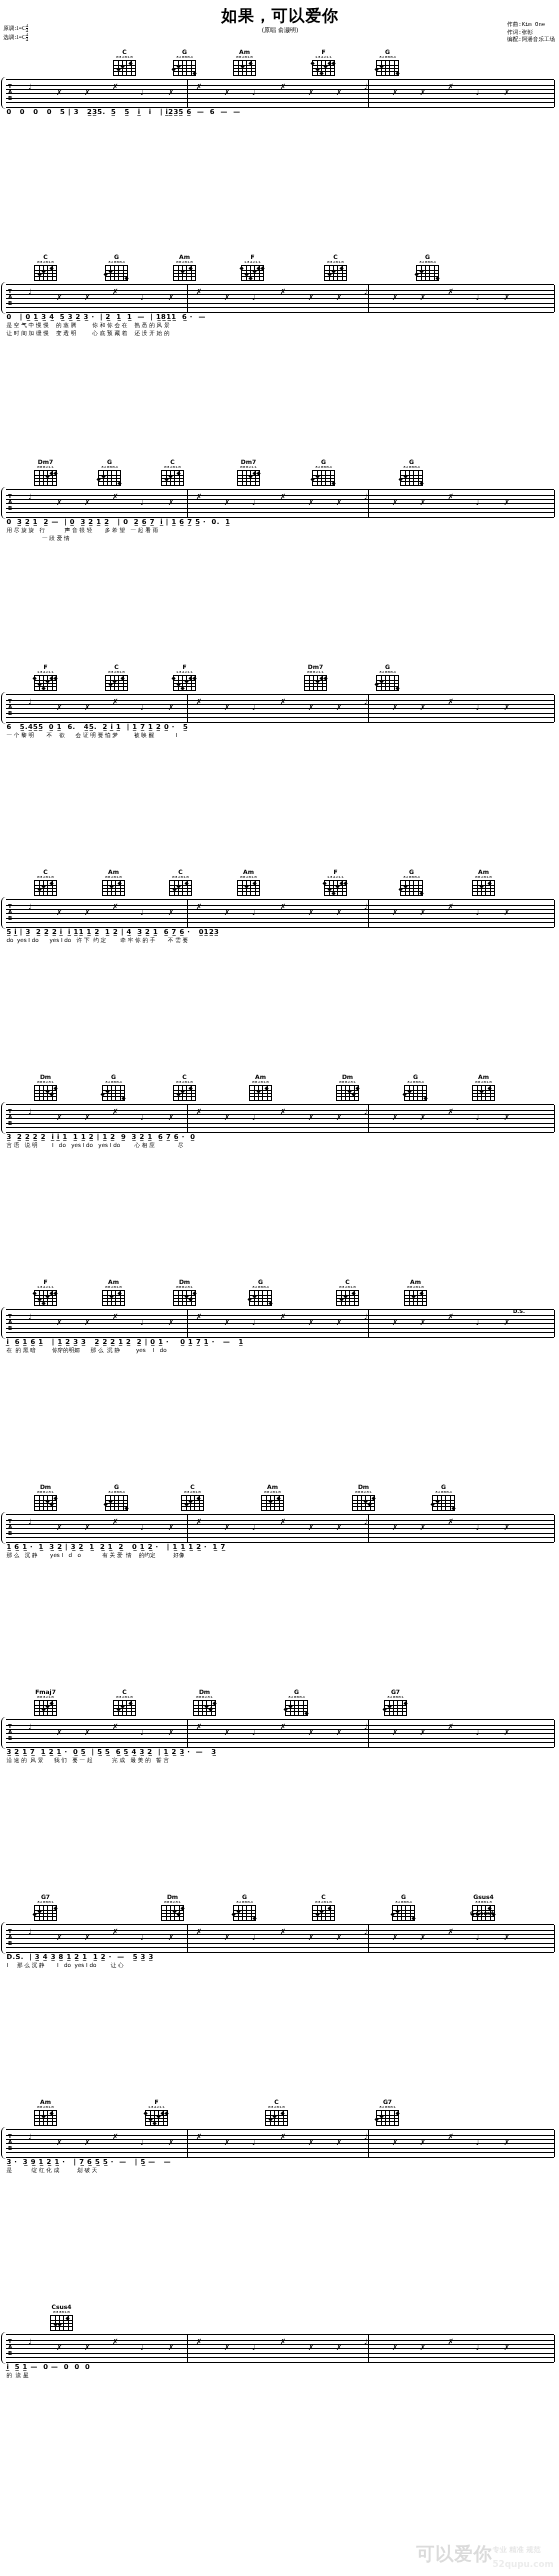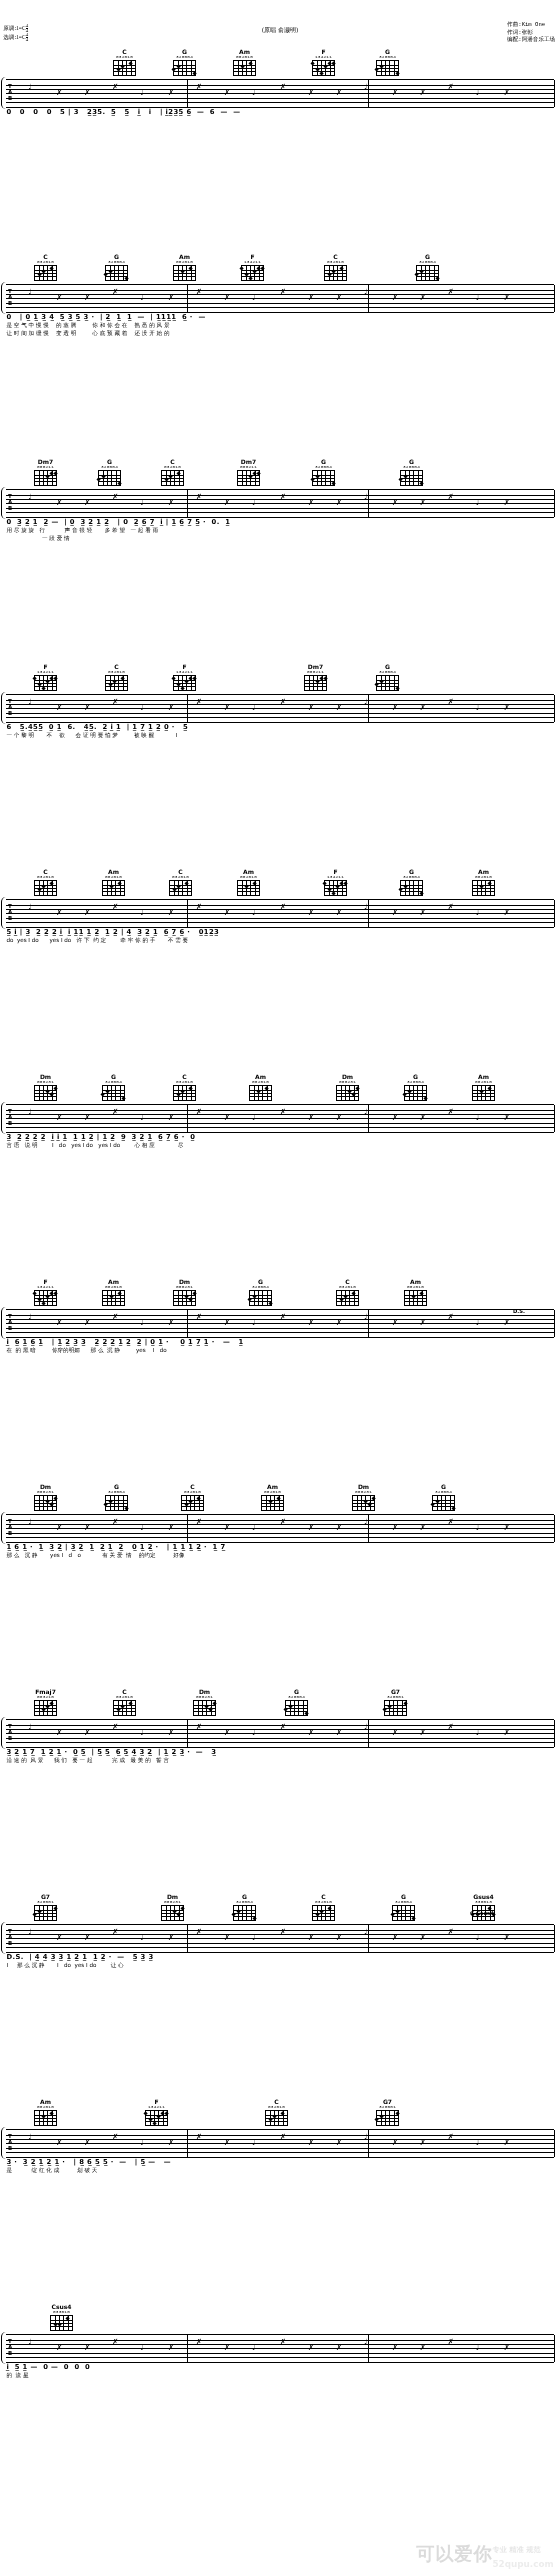--- a/index.html
+++ b/index.html
@@ -69,20 +69,21 @@
 
   <div class="hdr">
     <div class="keyinfo">
       <div>
         <span>原调:1=C</span><span class="frac"><span class="num">4</span><span class="den">4</span></span>
       </div>
       <div>
         <span>选调:1=C</span><span class="frac"><span class="num">4</span><span class="den">4</span></span>
       </div>
     </div>
+    <div class="title">如果，可以爱你</div>
     <div class="subtitle">(原唱 俞灏明)</div>
     <div class="credits">
       <div>作曲:Kim One</div>
       <div>作词:张彰</div>
       <div>编配:阿潘音乐工场</div>
     </div>
   </div>
 
   <div id="systems">
       <div class="system" style="height: 205px;">
@@ -330,21 +331,21 @@
             <div class="strum" style="left: 50%; top: 1.6px;">✗</div>
             <div class="strum" style="left: 55.1111%; top: 8px;">✗</div>
             <div class="strum" style="left: 60.2222%; top: 8px;">✗</div>
             <div class="strum" style="left: 65.3333%; top: 1.6px;">♩</div>
             <div class="strum" style="left: 70.4444%; top: 8px;">✗</div>
             <div class="strum" style="left: 75.5556%; top: 8px;">✗</div>
             <div class="strum" style="left: 80.6667%; top: 1.6px;">✗</div>
             <div class="strum" style="left: 85.7778%; top: 8px;">♩</div>
             <div class="strum" style="left: 90.8889%; top: 8px;">✗</div>
           </div>
-          <div class="numrow">0   | 0̲ 1̲ 3̲ 4̲  5̲ 3̲ 5̲ 3̲ ·  | 2̲  1̲  1̲  —  | 1̲1̲1̲1̲  6̲ ·  —</div>
+          <div class="numrow">0   | 0̲ 1̲ 3̲ 4̲  5̲ 3̲ 2̲ 3̲ ·  | 2̲  1̲  1̲  —  | 1̲8̲1̲1̲  6̲ ·  —</div>
           <div class="lyricrow">是 空 气 中 慢 慢    的 蒸 腾         你 和 你 会 在    熟 悉 的 风 景</div>
           <div class="lyricrow" style="top: 49px;">让 时 间 加 缓 慢    变 透 明         心 底 预 藏 着    还 没 开 始 的</div>
         </div>
       </div>
       <div class="system" style="height: 205px;">
         <div class="chordrow">
           <div class="chordbox" style="left: 32px;">
             <div class="cname">Dm7</div>
             <div class="cfing">000211</div>
             <div class="grid">
@@ -1411,21 +1412,21 @@
             <div class="strum" style="left: 50%; top: 1.6px;">✗</div>
             <div class="strum" style="left: 55.1111%; top: 8px;">✗</div>
             <div class="strum" style="left: 60.2222%; top: 8px;">✗</div>
             <div class="strum" style="left: 65.3333%; top: 1.6px;">♩</div>
             <div class="strum" style="left: 70.4444%; top: 8px;">✗</div>
             <div class="strum" style="left: 75.5556%; top: 8px;">✗</div>
             <div class="strum" style="left: 80.6667%; top: 1.6px;">✗</div>
             <div class="strum" style="left: 85.7778%; top: 8px;">♩</div>
             <div class="strum" style="left: 90.8889%; top: 8px;">✗</div>
           </div>
-          <div class="numrow">D.S.  | 4̲ 4̲ 3̲ 3̲ 1̲ 2̲ 1̲  1̲ 2̲ ·  —   5̲ 3̲ 3̲</div>
+          <div class="numrow">D.S.  | 3̲ 4̲ 3̲ 8̲ 1̲ 2̲ 1̲  1̲ 2̲ ·  —   5̲ 3̲ 3̲</div>
           <div class="lyricrow">I     那 么 沉 静       I   do  yes I do        让 心</div>
         </div>
       </div>
       <div class="system" style="height: 205px;">
         <div class="chordrow">
           <div class="chordbox" style="left: 32px;">
             <div class="cname">Am</div>
             <div class="cfing">002010</div>
             <div class="grid">
               <i class="v" style="left: 4.1px;"></i>
@@ -1515,21 +1516,21 @@
             <div class="strum" style="left: 50%; top: 1.6px;">✗</div>
             <div class="strum" style="left: 55.1111%; top: 8px;">✗</div>
             <div class="strum" style="left: 60.2222%; top: 8px;">✗</div>
             <div class="strum" style="left: 65.3333%; top: 1.6px;">♩</div>
             <div class="strum" style="left: 70.4444%; top: 8px;">✗</div>
             <div class="strum" style="left: 75.5556%; top: 8px;">✗</div>
             <div class="strum" style="left: 80.6667%; top: 1.6px;">✗</div>
             <div class="strum" style="left: 85.7778%; top: 8px;">♩</div>
             <div class="strum" style="left: 90.8889%; top: 8px;">✗</div>
           </div>
-          <div class="numrow">3̲ ·  3̲ 2̲ 1̲ 2̲ 1̲ ·   | 8̲ 6̲ 5̲ 5̲ ·  —   | 5̲ —   —</div>
+          <div class="numrow">3̲ ·  3̲ 9̲ 1̲ 2̲ 1̲ ·   | 7̲ 6̲ 5̲ 5̲ ·  —   | 5̲ —   —</div>
           <div class="lyricrow">是           绽 红 化 成          划 破 天</div>
         </div>
       </div>
       <div class="system" style="height: 205px;">
         <div class="chordrow">
           <div class="chordbox" style="left: 48px;">
             <div class="cname">Csus4</div>
             <div class="cfing">033010</div>
             <div class="grid">
               <i class="v" style="left: 4.1px;"></i>

